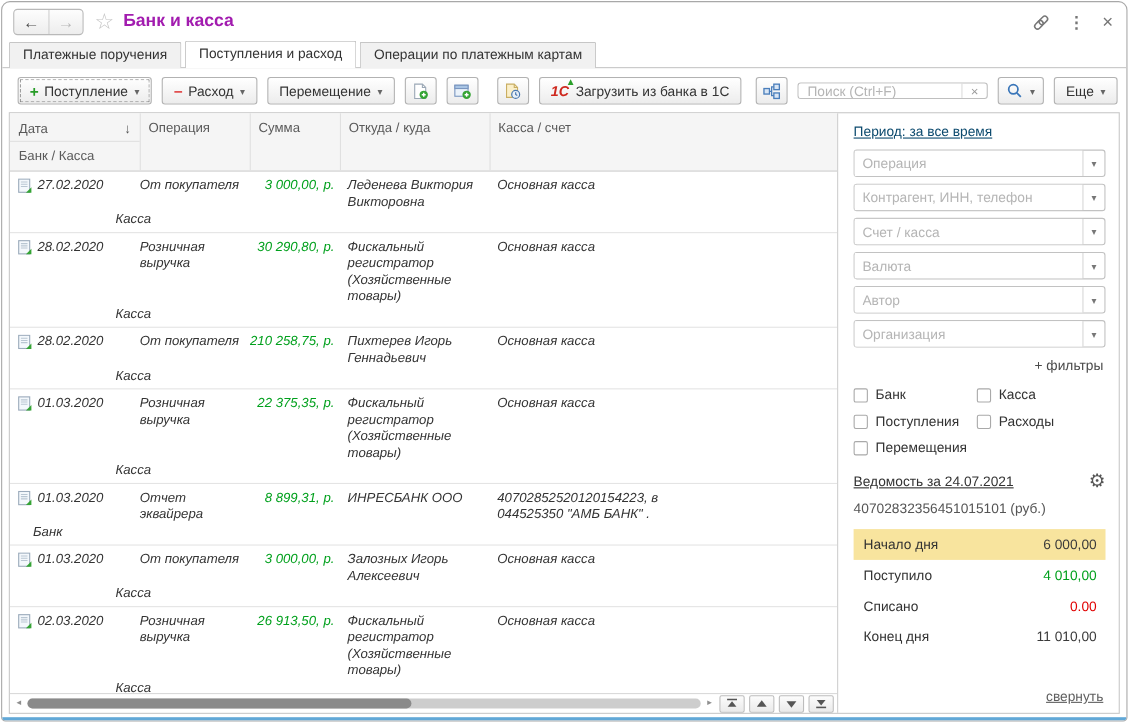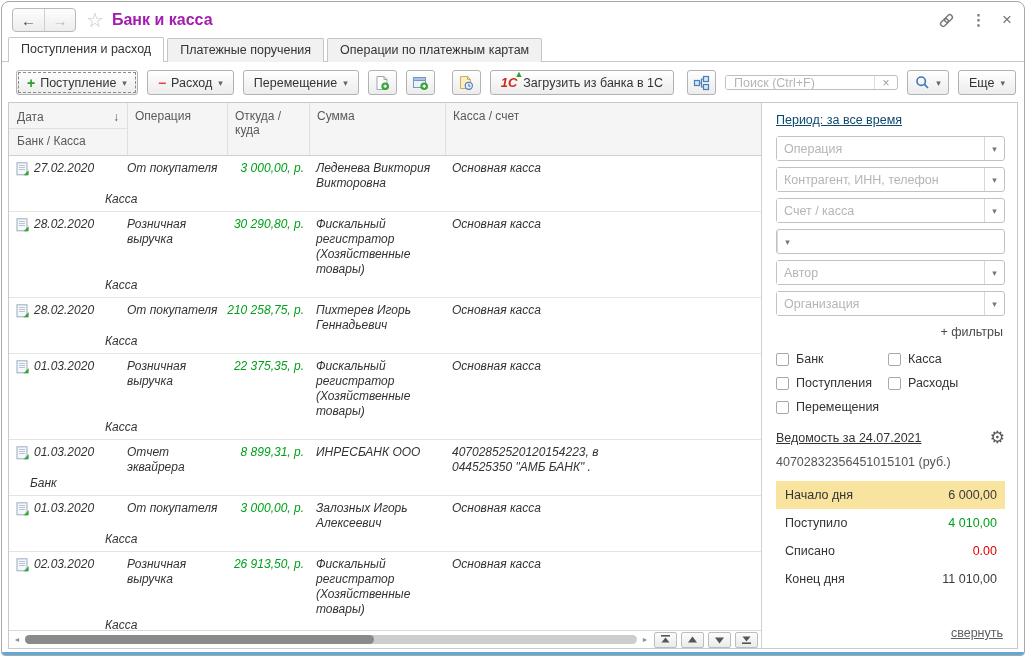--- a/index.html
+++ b/index.html
@@ -150,22 +150,22 @@
     </div>
     <div class="top-icon dots-icon">
         <span>⋮</span>
       </div>
     <div class="top-icon close-icon">
         <span>×</span>
       </div>
   </div>
 
   <div class="tabbar">
+    <div class="tab">Платежные поручения</div>
     <div class="tab active">Поступления и расход</div>
-    <div class="tab">Платежные поручения</div>
     <div class="tab">Операции по платежным картам</div>
   </div>
 
   <div class="toolbar">
     <div class="btn focused">
       <span class="sign-plus">+</span>
       <span>Поступление</span>
       <span class="caret">▾</span>
     </div>
     <div class="btn">
@@ -239,22 +239,22 @@
     <div class="table-area">
       <div class="thead grid5">
         <div class="h-datecol">
           <div class="h-date">
             <span>Дата</span>
             <span class="sort-arrow">↓</span>
           </div>
           <div class="h-group">Банк / Касса</div>
         </div>
         <div class="hc">Операция</div>
+        <div class="hc">Сумма</div>
         <div class="hc">Откуда / куда</div>
-        <div class="hc">Сумма</div>
         <div class="hc">Касса / счет</div>
       </div>
 
       <div class="rows">
 
         <div class="trow">
           <div class="grid5">
             <div class="cell c-date">
                 <svg class="doc-icon" width="13" height="14" viewBox="0 0 13 14">
                   <rect x="1" y="0.8" width="10" height="12" fill="#F4F8FC" stroke="#9AAABB"></rect>
@@ -428,20 +428,21 @@
             <span>▾</span>
           </div>
       </div>
       <div class="combo">
         <input placeholder="Счет / касса" style="">
         <div class="dd">
             <span>▾</span>
           </div>
       </div>
       <div class="combo">
+        <input placeholder="Валюта" style="">
         <div class="dd">
             <span>▾</span>
           </div>
       </div>
       <div class="combo">
         <input placeholder="Автор" style="">
         <div class="dd">
             <span>▾</span>
           </div>
       </div>

